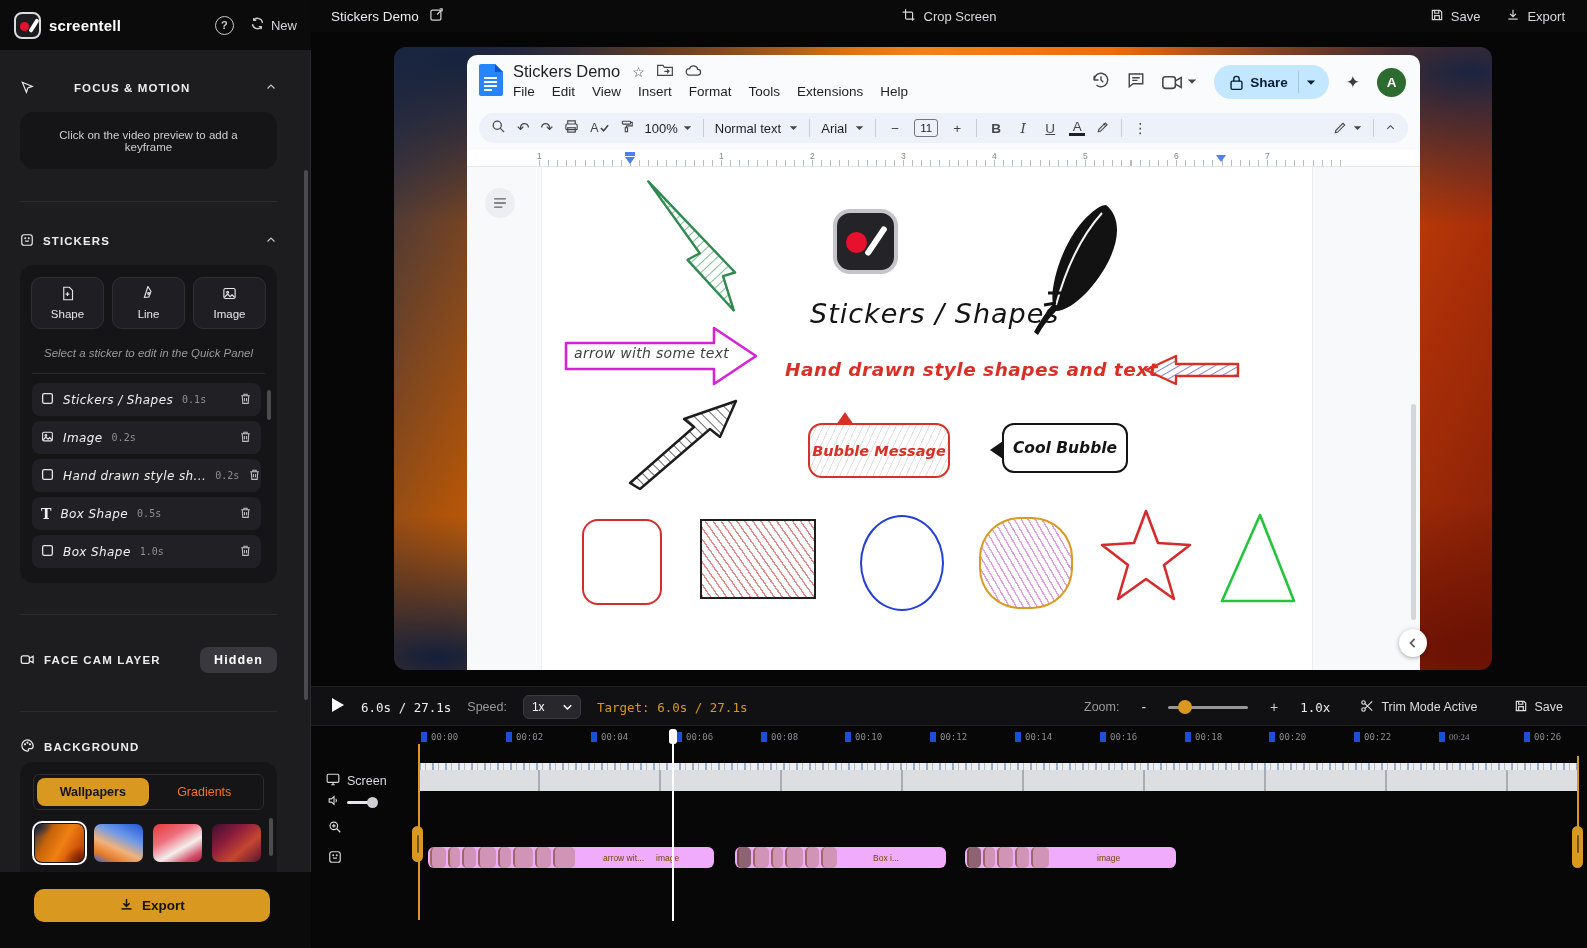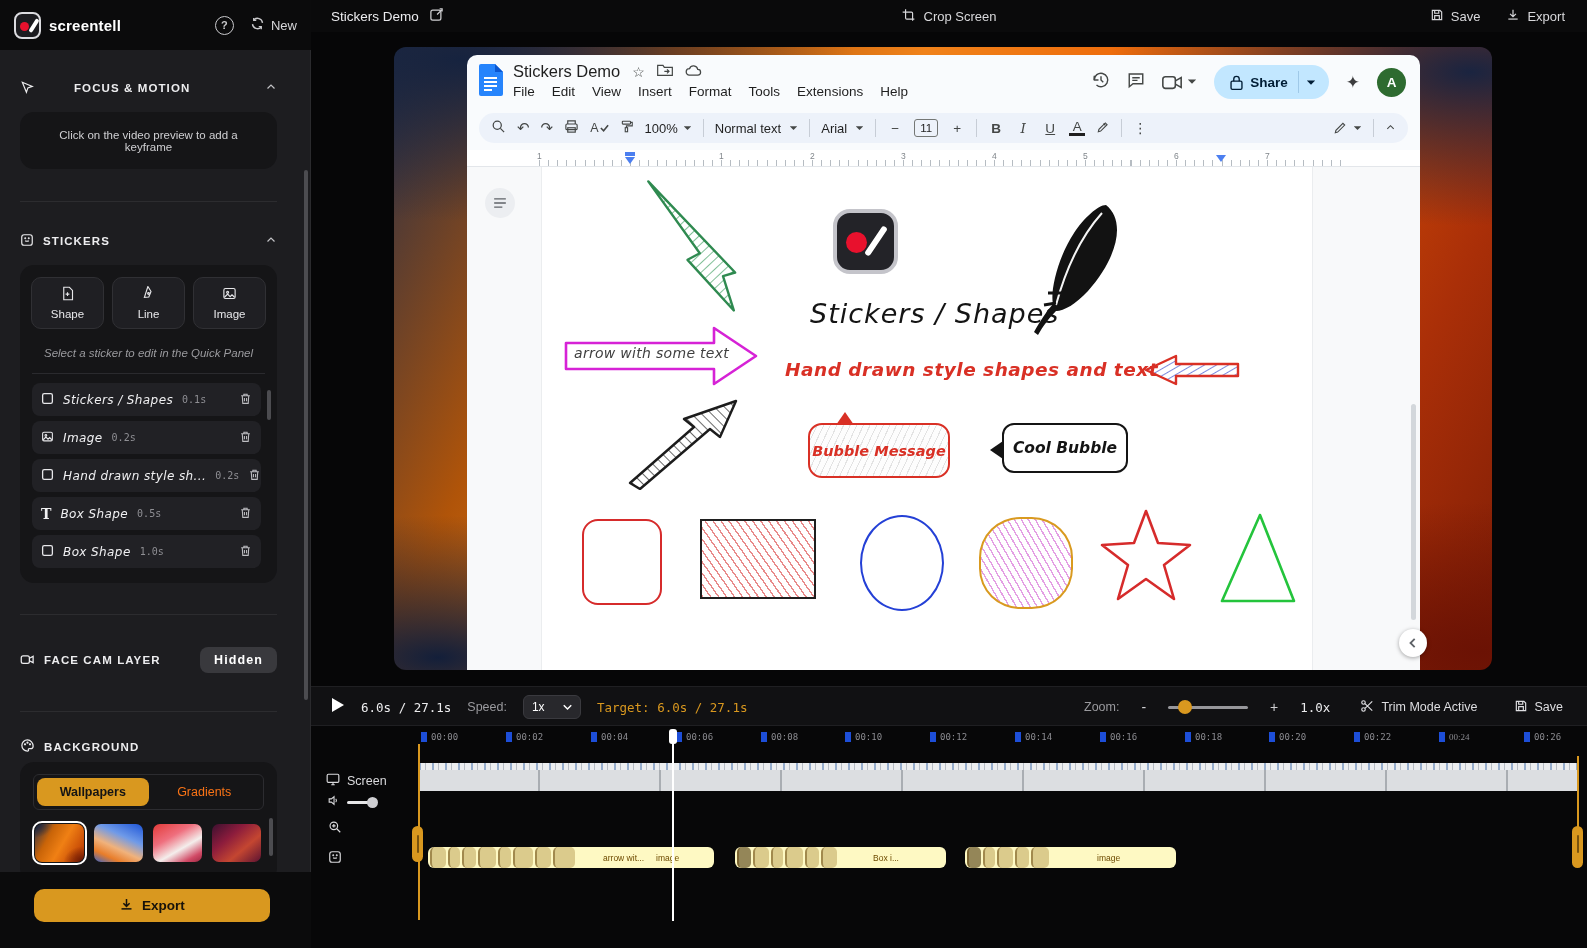--- a/index.html
+++ b/index.html
@@ -111,21 +111,21 @@
   .tl-area { left:311px; top:726px; width:1276px; height:222px; background:#070708; }
   .tl-tick { position:absolute; top:6px; font-size:9px; color:#8b8b90; font-family:"DejaVu Sans Mono", monospace; border-left:6px solid #1d4ed8; padding-left:4px; line-height:10px; }
   .trk-label { color:#d9d9dc; font-size:12.5px; display:flex; align-items:center; gap:7px; }
   .film { left:108px; top:37px; width:1160px; height:28px; background:#dcdee1; overflow:hidden;
     background-image:repeating-linear-gradient(90deg, rgba(120,140,165,.0) 0 119px, #a9adb2 119px 121px); }
   .film-band { position:absolute; left:0; top:0; width:100%; height:7px; background:#eceef0;
     background-image:repeating-linear-gradient(90deg, rgba(80,120,175,.55) 0 2px, rgba(255,255,255,0) 2px 6px, rgba(120,130,145,.45) 6px 7px, rgba(255,255,255,0) 7px 13px); }
   .trim-line { position:absolute; width:2px; background:#d9981f; }
   .trim-handle { position:absolute; width:11px; height:36px; border-radius:6px; background:#d9981f; }
   .trim-handle::after { content:""; position:absolute; left:4.5px; top:9px; width:2px; height:18px; background:rgba(40,25,0,.55); border-radius:1px; }
-  .clipgrp { position:absolute; top:121px; height:21px; background:#fef9c3; border-radius:6px; overflow:hidden; display:flex; align-items:center; }
+  .clipgrp { position:absolute; top:121px; height:21px; background:#f0abfc; border-radius:6px; overflow:hidden; display:flex; align-items:center; }
   .clipseg { height:21px; border-radius:5px; border-left:2px solid rgba(90,55,0,.45); background:rgba(130,85,0,.28); }
   .cliplab { font-size:8.5px; color:#6e4b00; white-space:nowrap; display:flex; align-items:center; gap:3px; }
   .playhead { position:absolute; width:2px; background:#fff; }
   .ph-cap { position:absolute; width:8px; height:15px; border-radius:3px; background:#fff; }
 </style>
 </head>
 <body>
 
 <div id="app">
 

